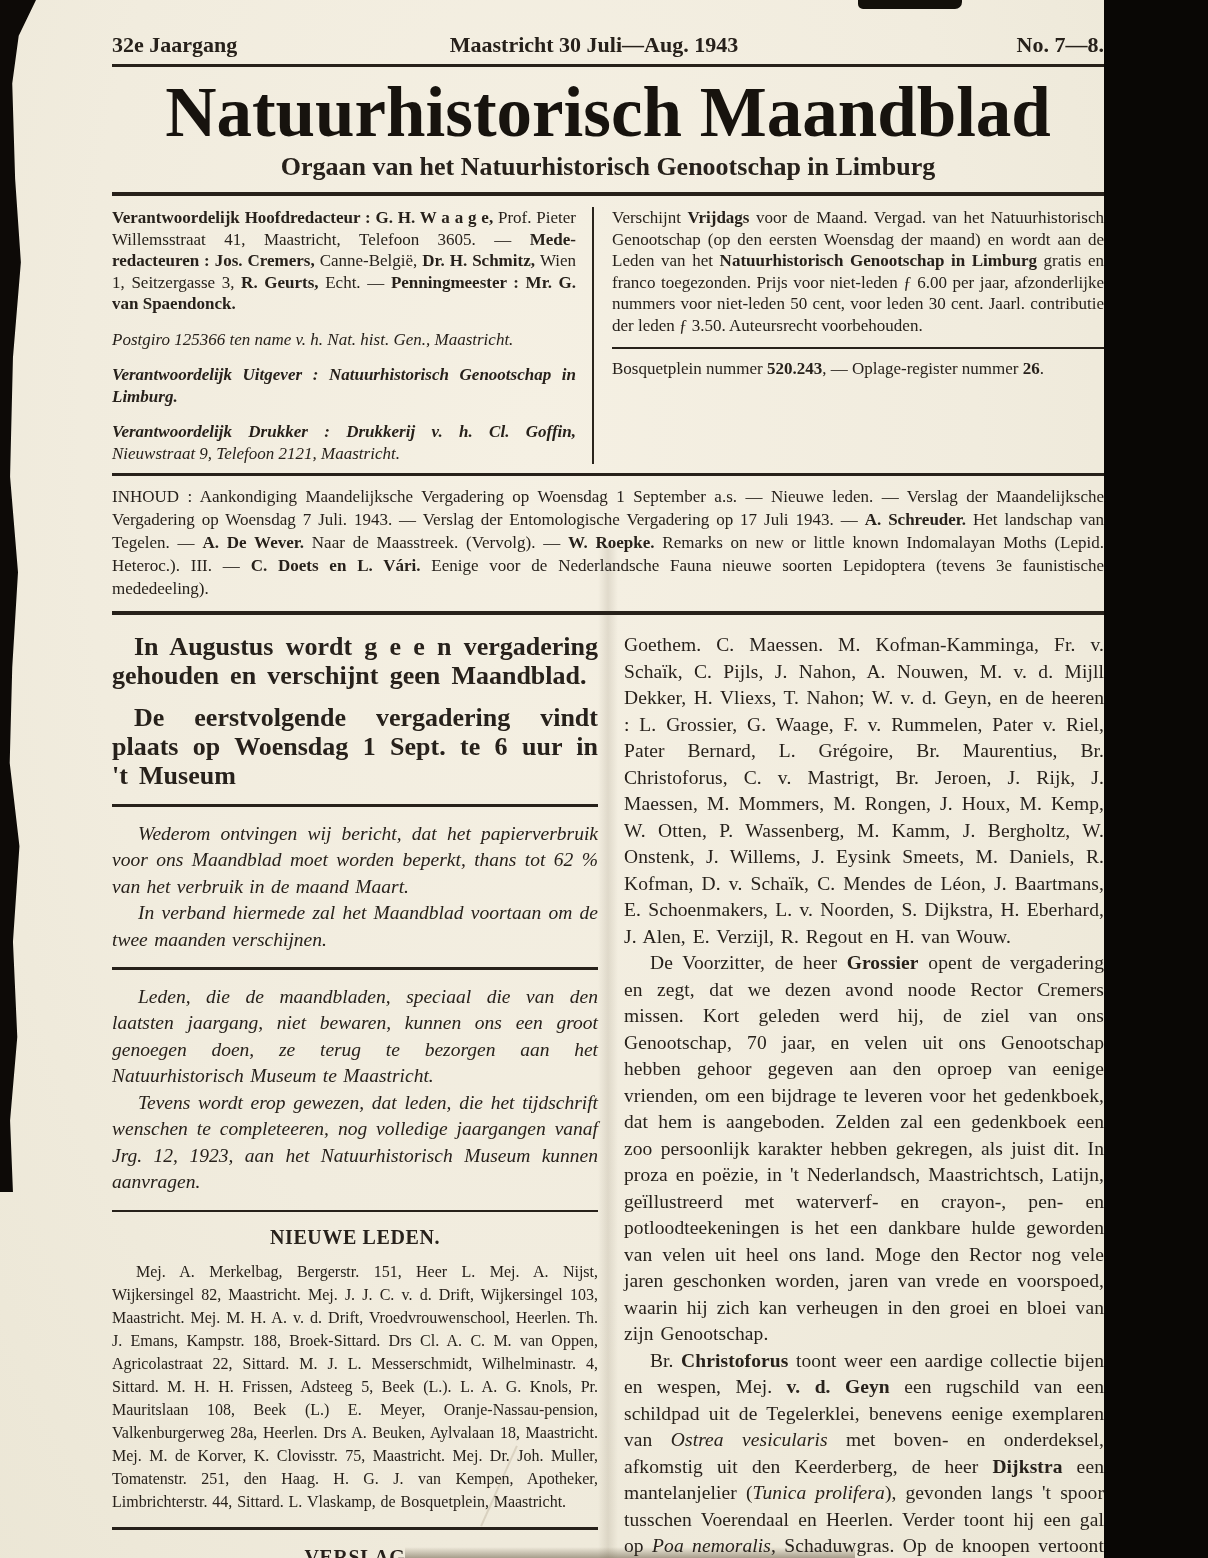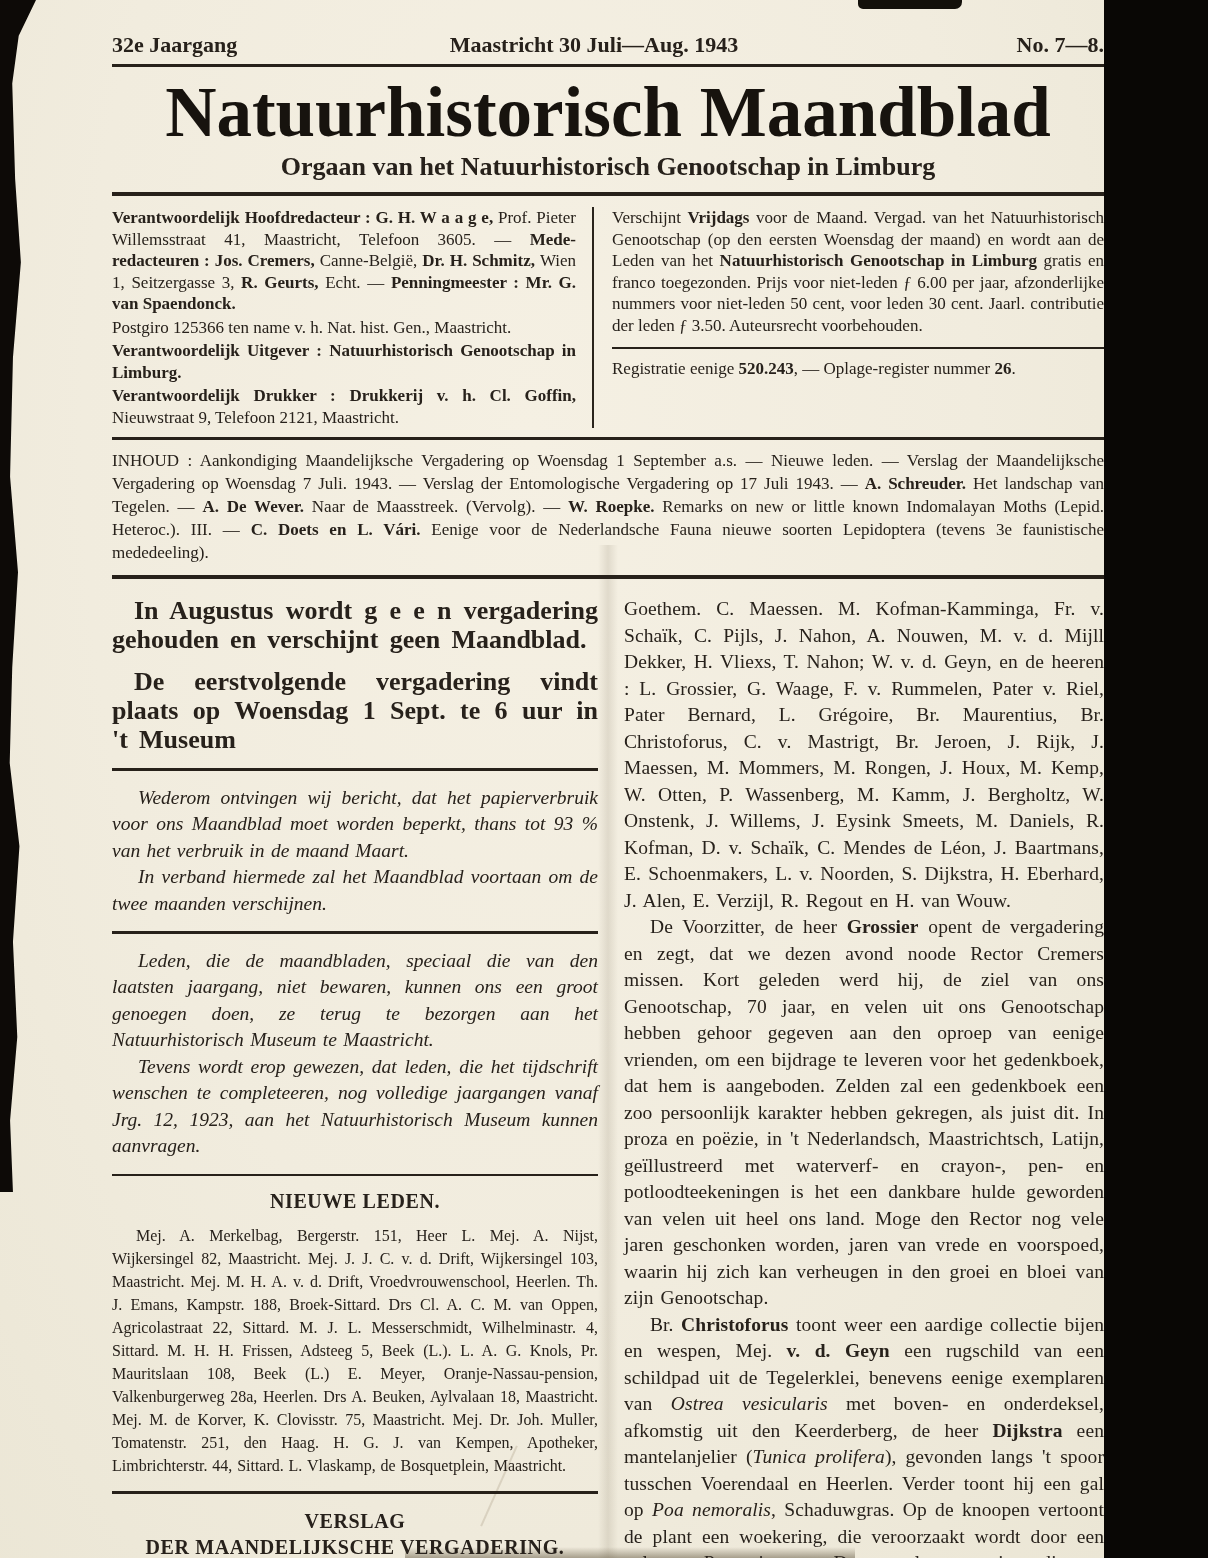--- a/index.html
+++ b/index.html
@@ -56,21 +56,21 @@
     font-size:26px; font-weight:bold; text-align:center;
     margin:4px 0 10px;
   }
 
   
   .masthead { display:flex; padding:11px 0 9px;justify-content:flex-end; }
   .m-left  { width:480px; padding-right:16px; }
   .m-div   { width:2px; background:#2a241c; }
   .m-right { flex:1; padding-left:18px; }
   .masthead p { font-size:17px; line-height:21.5px; text-align:justify; }
-  .m-left p + p { margin-top:2px; }
+  .m-left p + p { margin-top:14px;font-style:italic; }
   .m-right .rule { margin:11px 0 9px; }
 
   .inhoud { padding:9px 0 11px; }
   .inhoud p { font-size:17px; line-height:23px; text-align:justify; word-spacing:.06em; }
 
   
   .columns { display:flex; gap:26px; padding-top:17px; }
   .col-left  { width:486px; }
   .col-right { flex:1; }
   .col-right p { font-size:19.5px; line-height:26.5px; text-align:justify; word-spacing:.1em; letter-spacing:.1px; }
@@ -124,39 +124,39 @@
       <div class="m-left">
         <p><span style="font-weight: bold;">Verantwoordelijk Hoofdredacteur : </span><span style="font-weight: bold;">G. H. W a a g e, </span><span>Prof. Pieter Willemsstraat 41, Maastricht, Telefoon 3605. — </span><span style="font-weight: bold;">Mede-redacteuren : </span><span style="font-weight: bold;">Jos. Cremers, </span><span>Canne-België, </span><span style="font-weight: bold;">Dr. H. Schmitz, </span><span>Wien 1, Seitzergasse 3, </span><span style="font-weight: bold;">R. Geurts, </span><span>Echt. — </span><span style="font-weight: bold;">Penningmeester : Mr. G. van Spaendonck.</span></p>
         <p>Postgiro 125366 ten name v. h. Nat. hist. Gen., Maastricht.</p>
         <p><span style="font-weight: bold;">Verantwoordelijk Uitgever : Natuurhistorisch Genootschap in Limburg.</span></p>
         <p><span style="font-weight: bold;">Verantwoordelijk Drukker : Drukkerij v. h. Cl. Goffin,</span><span> Nieuwstraat 9, Telefoon 2121, Maastricht.</span></p>
       </div>
       <div class="m-div"></div>
       <div class="m-right">
         <p><span>Verschijnt </span><span style="font-weight: bold;">Vrijdags</span><span> voor de Maand. Vergad. van het Natuurhistorisch Genootschap (op den eersten Woensdag der maand) en wordt aan de Leden van het </span><span style="font-weight: bold;">Natuurhistorisch Genootschap in Limburg</span><span> gratis en franco toegezonden. Prijs voor niet-leden ƒ 6.00 per jaar, afzonderlijke nummers voor niet-leden 50 cent, voor leden 30 cent. Jaarl. contributie der leden ƒ 3.50. Auteursrecht voorbehouden.</span></p>
         <div class="rule rule-2"></div>
-        <p><span>Registratie eenige </span><span style="font-weight: bold;">520.243</span><span>, — Oplage-register nummer </span><span style="font-weight: bold;">26</span><span>.</span></p>
+        <p><span>Bosquetplein nummer </span><span style="font-weight: bold;">520.243</span><span>, — Oplage-register nummer </span><span style="font-weight: bold;">26</span><span>.</span></p>
       </div>
     </section>
 
     <div class="rule"></div>
 
     <section class="inhoud">
       <p><span>INHOUD : Aankondiging Maandelijksche Vergadering op Woensdag 1 September a.s. — Nieuwe leden. — Verslag der Maandelijksche Vergadering op Woensdag 7 Juli. 1943. — Verslag der Entomologische Vergadering op 17 Juli 1943. — </span><span style="font-weight: bold;">A. Schreuder.</span><span> Het landschap van Tegelen. — </span><span style="font-weight: bold;">A. De Wever.</span><span> Naar de Maasstreek. (Vervolg). — </span><span style="font-weight: bold;">W. Roepke.</span><span> Remarks on new or little known Indomalayan Moths (Lepid. Heteroc.). III. — </span><span style="font-weight: bold;">C. Doets en L. Vári.</span><span> Eenige voor de Nederlandsche Fauna nieuwe soorten Lepidoptera (tevens 3e faunistische mededeeling).</span></p>
     </section>
 
     <div class="rule rule-4"></div>
 
     <main class="columns">
 
       <div class="col-left">
         <p class="announce">In Augustus wordt g e e n vergadering gehouden en verschijnt geen Maandblad.</p>
         <p class="announce">De eerstvolgende vergadering vindt plaats op Woensdag 1 Sept. te 6 uur in 't Museum</p>
         <div class="rule col-rule"></div>
-        <p class="italicp">Wederom ontvingen wij bericht, dat het papierverbruik voor ons Maandblad moet worden beperkt, thans tot 93 % van het verbruik in de maand Maart.</p>
+        <p class="italicp">Wederom ontvingen wij bericht, dat het papierverbruik voor ons Maandblad moet worden beperkt, thans tot 62 % van het verbruik in de maand Maart.</p>
         <p class="italicp">In verband hiermede zal het Maandblad voortaan om de twee maanden verschijnen.</p>
         <div class="rule col-rule"></div>
         <p class="italicp">Leden, die de maandbladen, speciaal die van den laatsten jaargang, niet bewaren, kunnen ons een groot genoegen doen, ze terug te bezorgen aan het Natuurhistorisch Museum te Maastricht.</p>
         <p class="italicp">Tevens wordt erop gewezen, dat leden, die het tijdschrift wenschen te completeeren, nog volledige jaargangen vanaf Jrg. 12, 1923, aan het Natuurhistorisch Museum kunnen aanvragen.</p>
         <div class="rule col-rule"></div>
         <h2 class="sec">NIEUWE LEDEN.</h2>
         <p class="small">Mej. A. Merkelbag, Bergerstr. 151, Heer L. Mej. A. Nijst, Wijkersingel 82, Maastricht. Mej. J. J. C. v. d. Drift, Wijkersingel 103, Maastricht. Mej. M. H. A. v. d. Drift, Vroedvrouwenschool, Heerlen. Th. J. Emans, Kampstr. 188, Broek-Sittard. Drs Cl. A. C. M. van Oppen, Agricolastraat 22, Sittard. M. J. L. Messerschmidt, Wilhelminastr. 4, Sittard. M. H. H. Frissen, Adsteeg 5, Beek (L.). L. A. G. Knols, Pr. Mauritslaan 108, Beek (L.) E. Meyer, Oranje-Nassau-pension, Valkenburgerweg 28a, Heerlen. Drs A. Beuken, Aylvalaan 18, Maastricht. Mej. M. de Korver, K. Clovisstr. 75, Maastricht. Mej. Dr. Joh. Muller, Tomatenstr. 251, den Haag. H. G. J. van Kempen, Apotheker, Limbrichterstr. 44, Sittard. L. Vlaskamp, de Bosquetplein, Maastricht.</p>
         <div class="rule col-rule"></div>
         <h2 class="sec multi">
           <span>VERSLAG</span>

